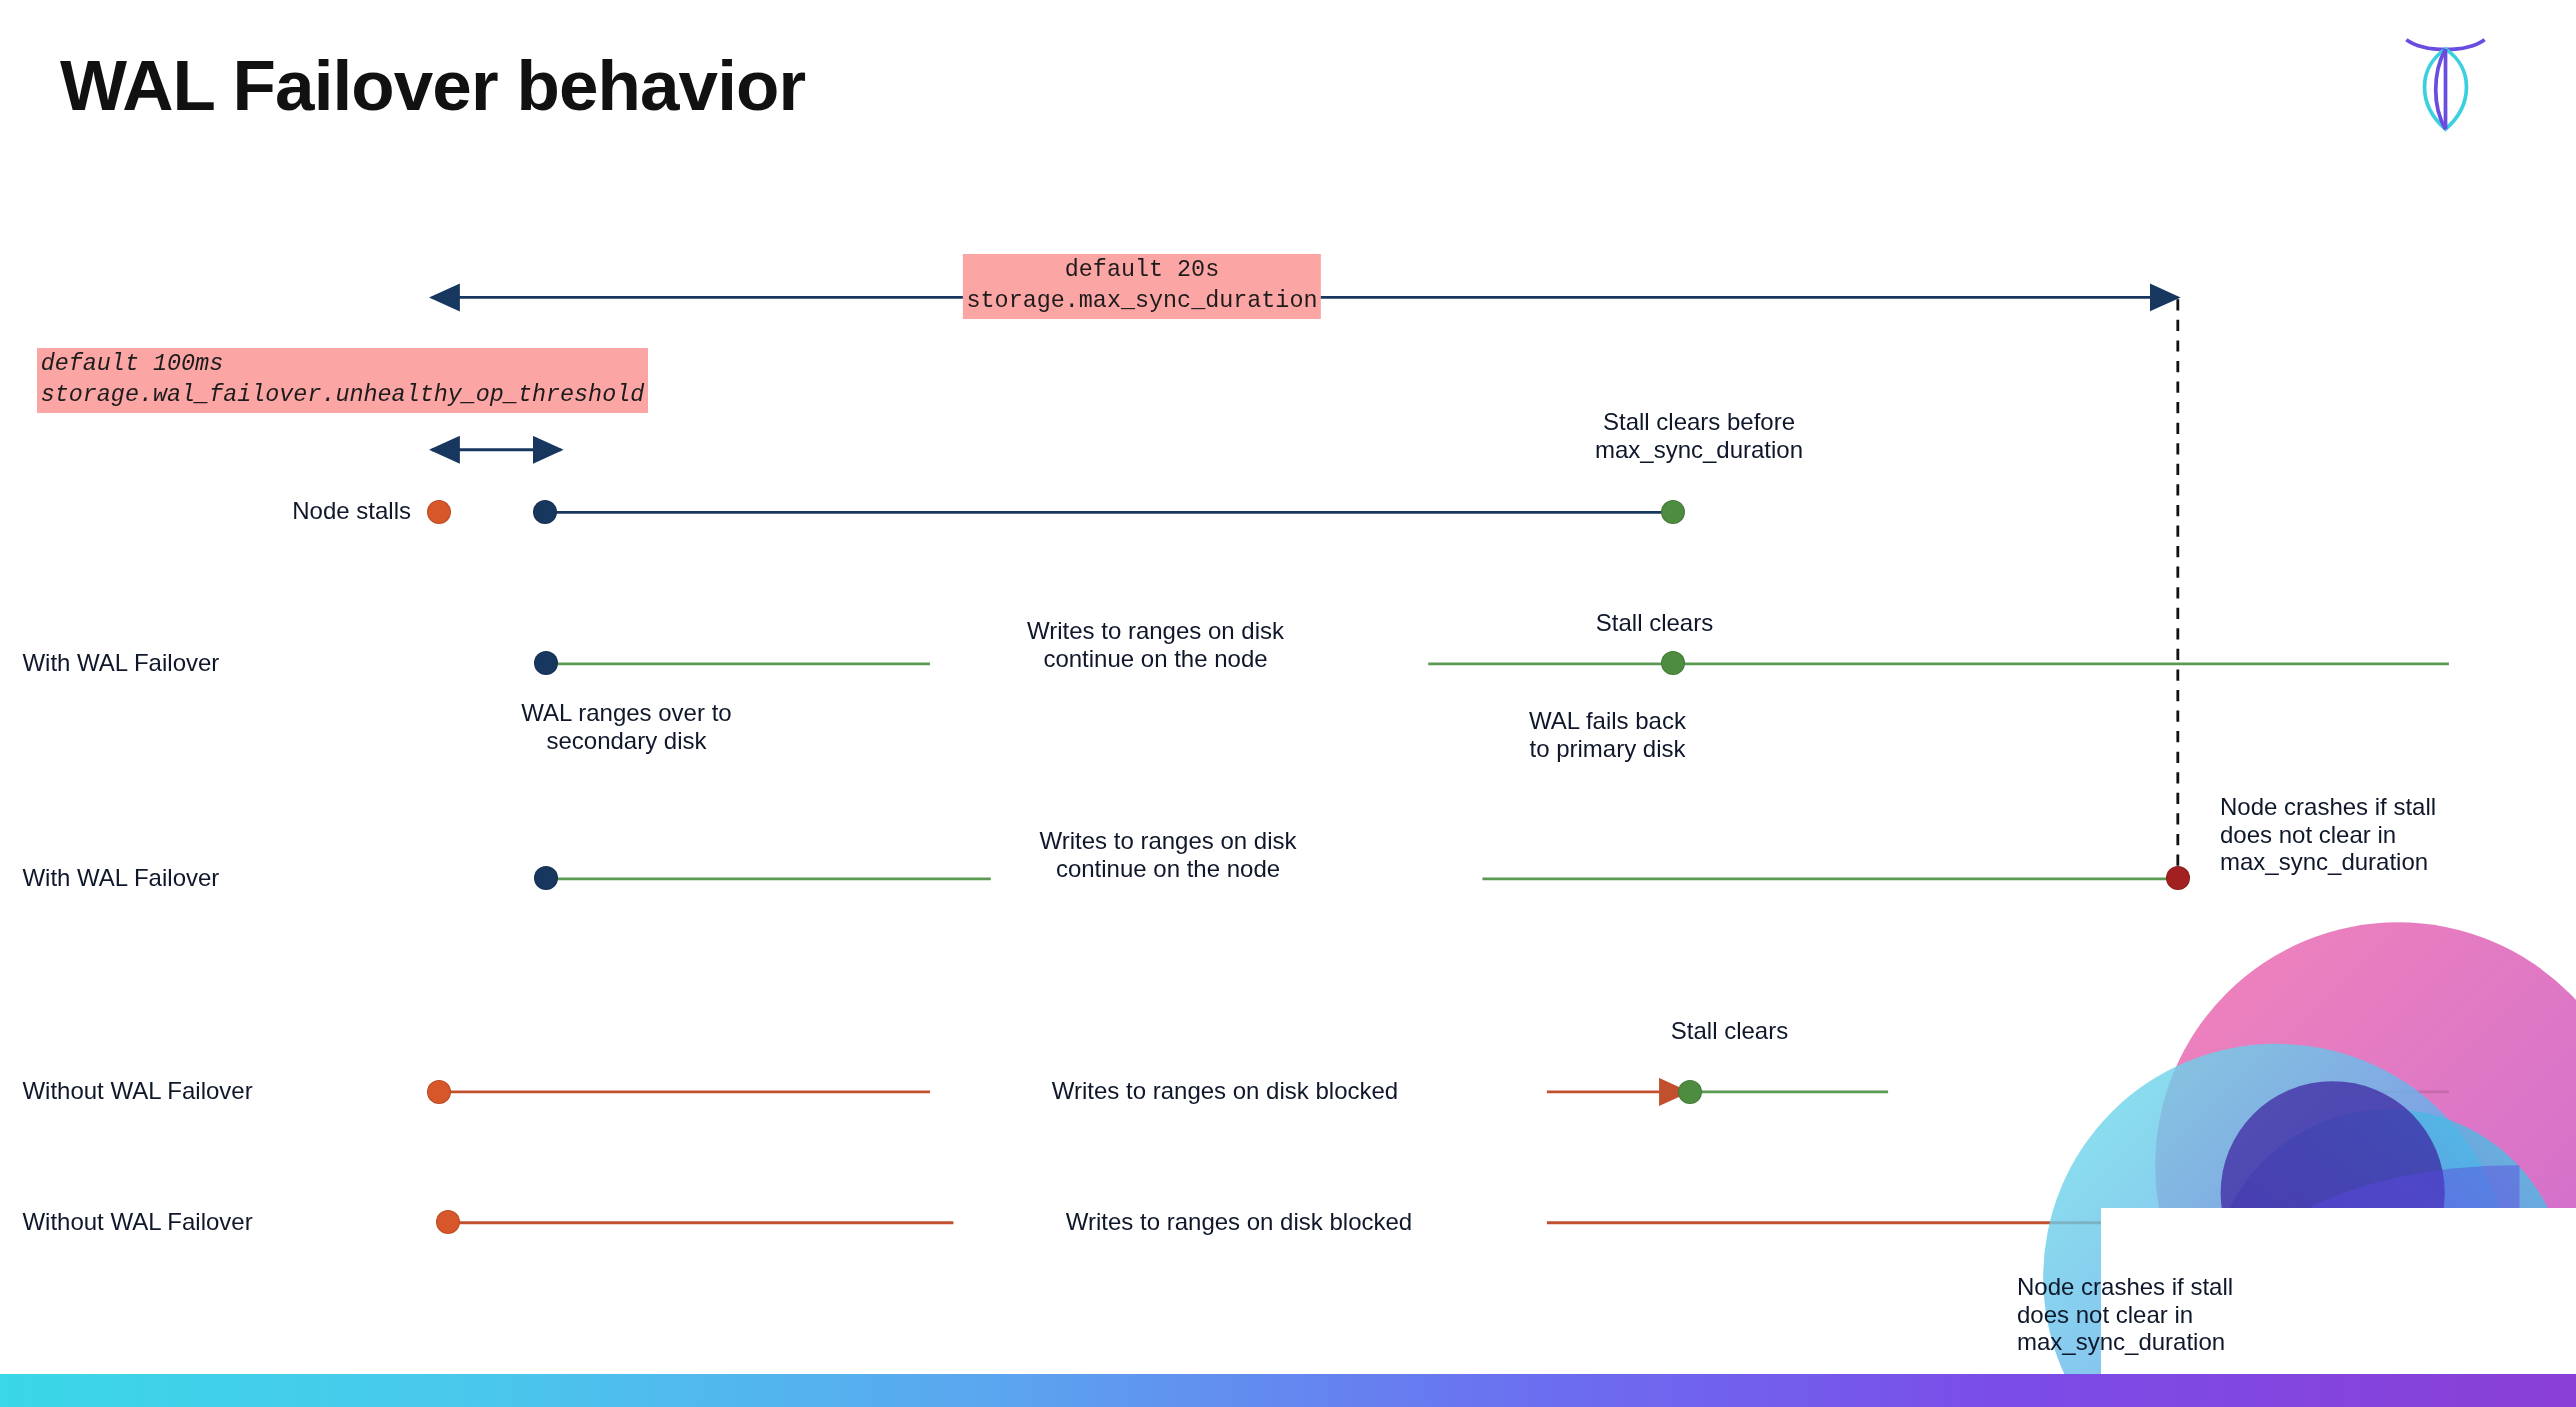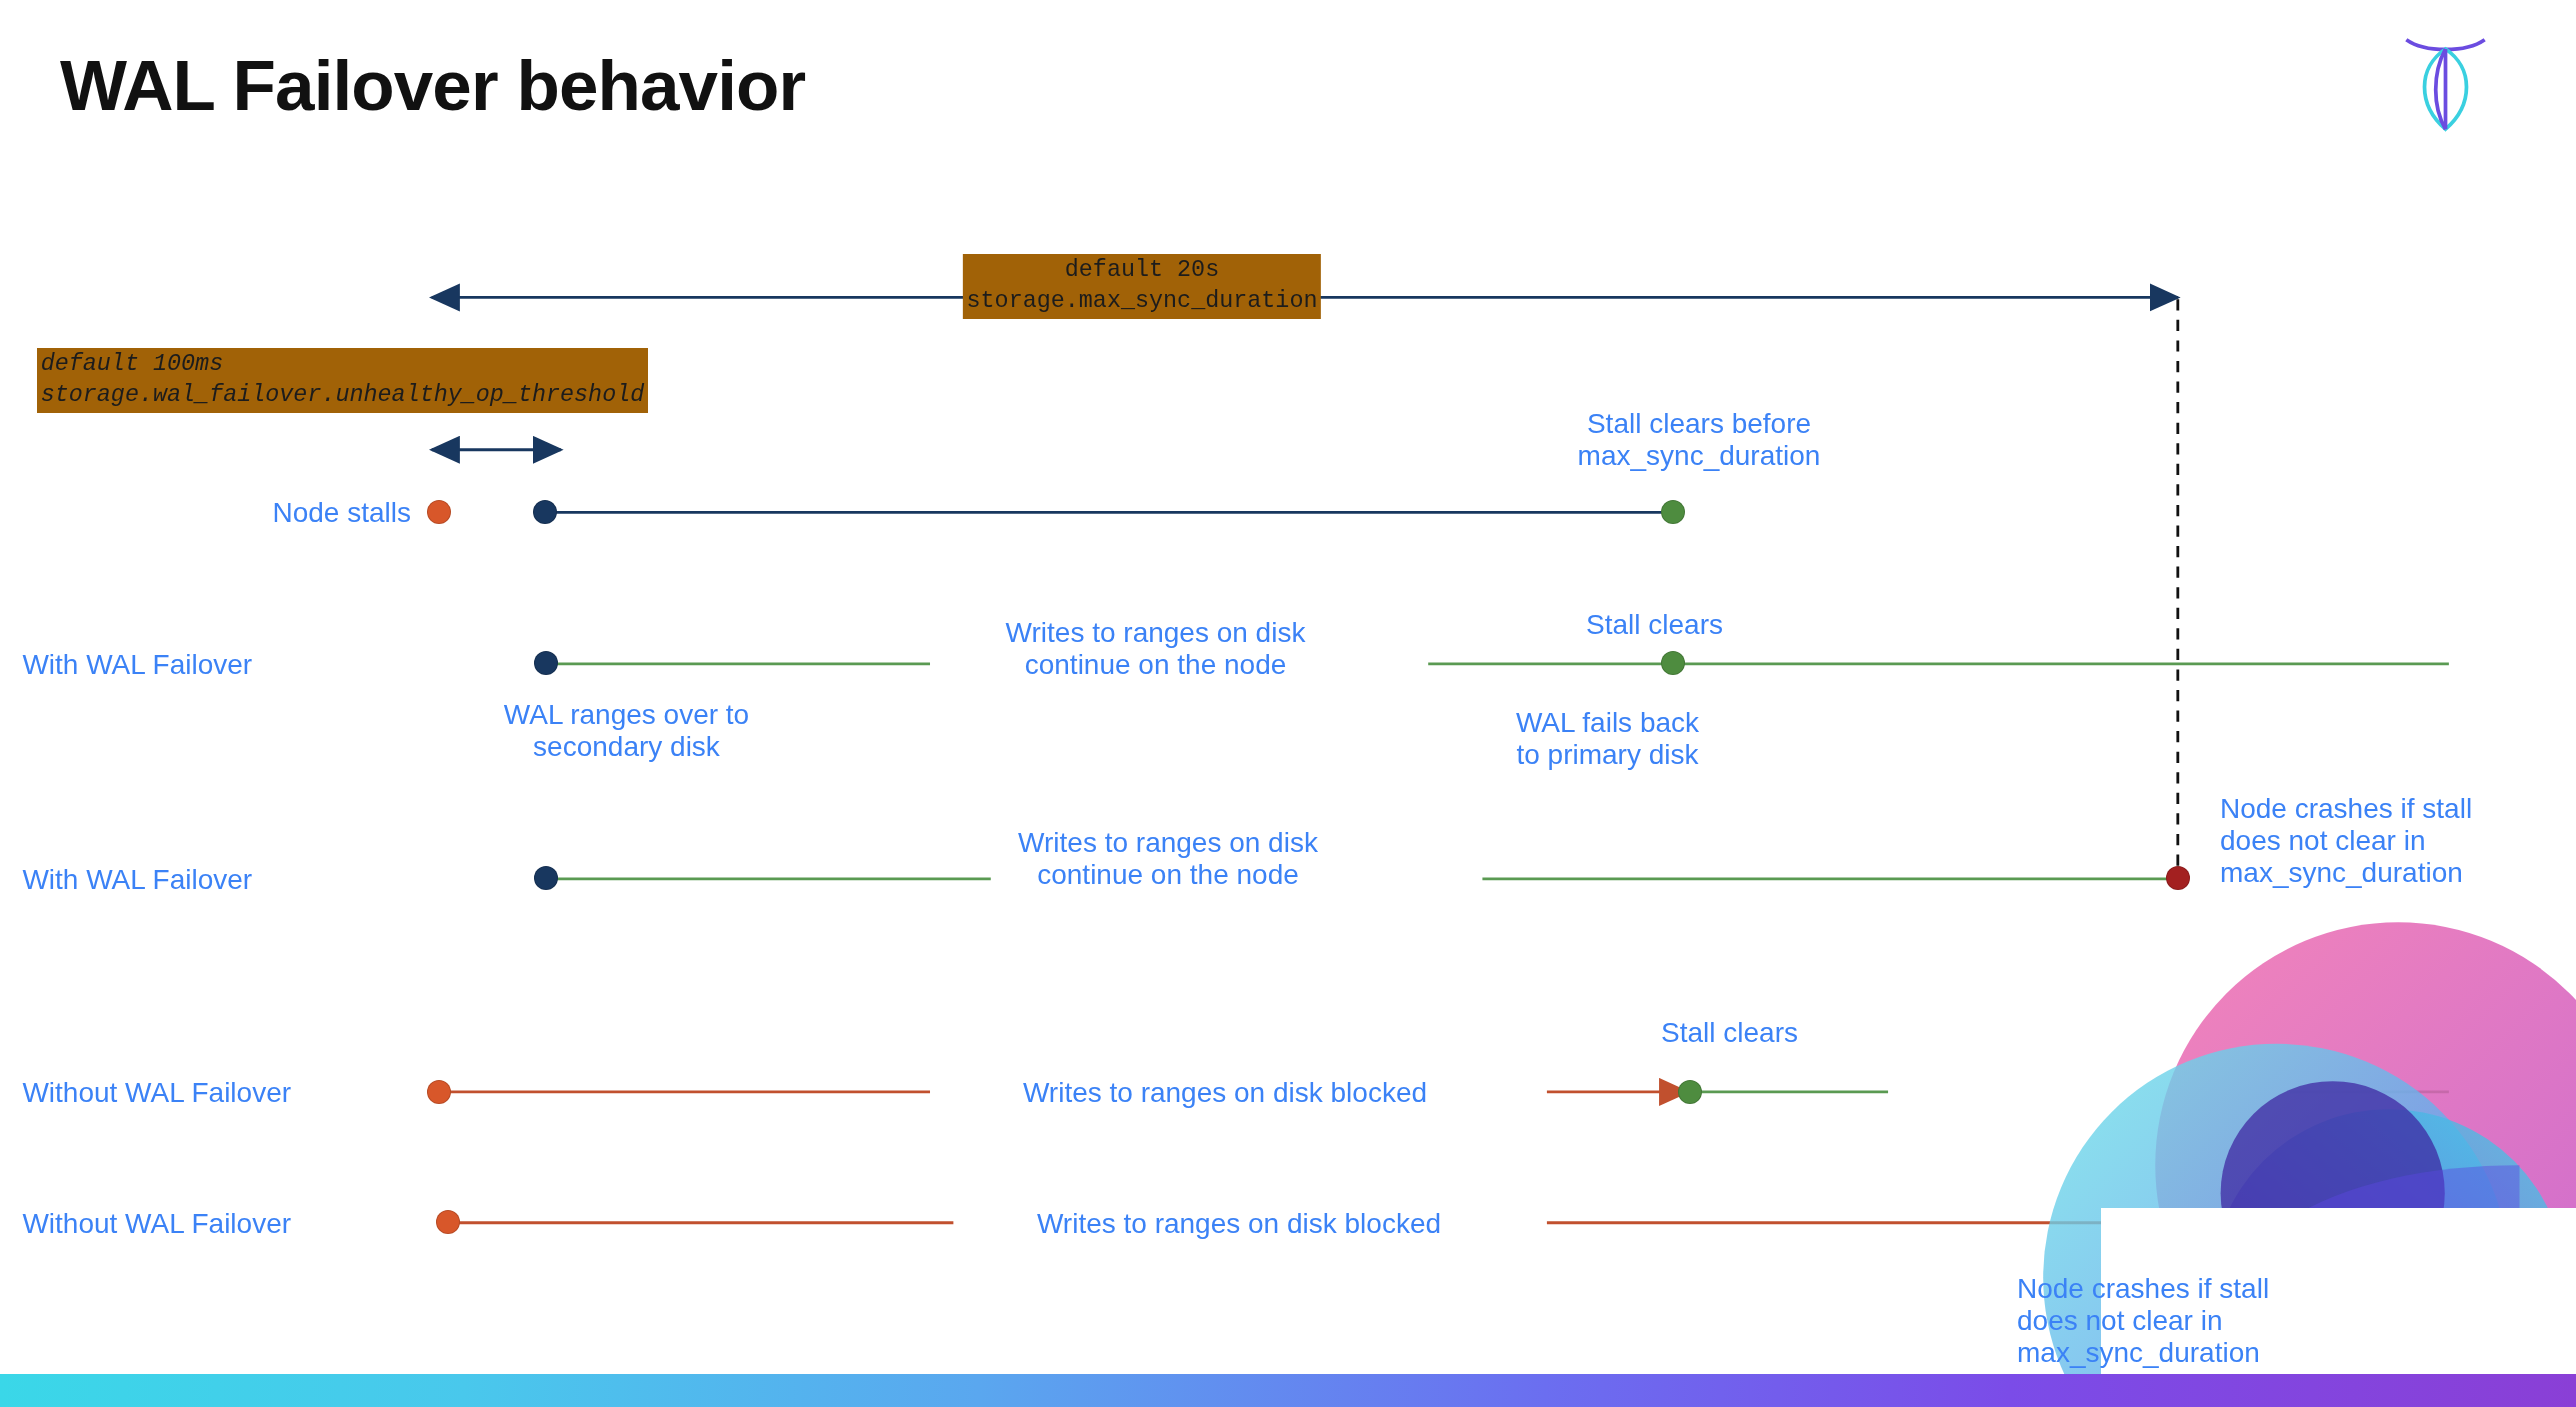--- a/index.html
+++ b/index.html
@@ -34,35 +34,35 @@
   #logo {
     position: absolute;
     right: 82px;
     top: 32px;
     width: 97px;
     height: 103px;
   }
   
   .lbl {
     position: absolute;
-    font-size: 28px;
+    font-size: 24px;
     line-height: 1.15;
-    color: #3b82f6;
+    color: #0f172a;
     white-space: pre-line;
   }
   .lbl.center { text-align: center; }
   .lbl.left   { text-align: left; }
   .lbl.right  { text-align: right; }
   .mono {
     position: absolute;
     font-family: "Liberation Mono", monospace;
     font-size: 23.4px;
     line-height: 1.35;
     color: #1c1c1c;
-    background: #a16207;
+    background: #fca5a5;
     white-space: pre-line;
     padding: 0.9px 3.7px;
   }
   
   .dot {
     position: absolute;
     width: 24px;
     height: 24px;
     border-radius: 50%;
     border: 1.9px solid rgba(0,0,0,.15);

